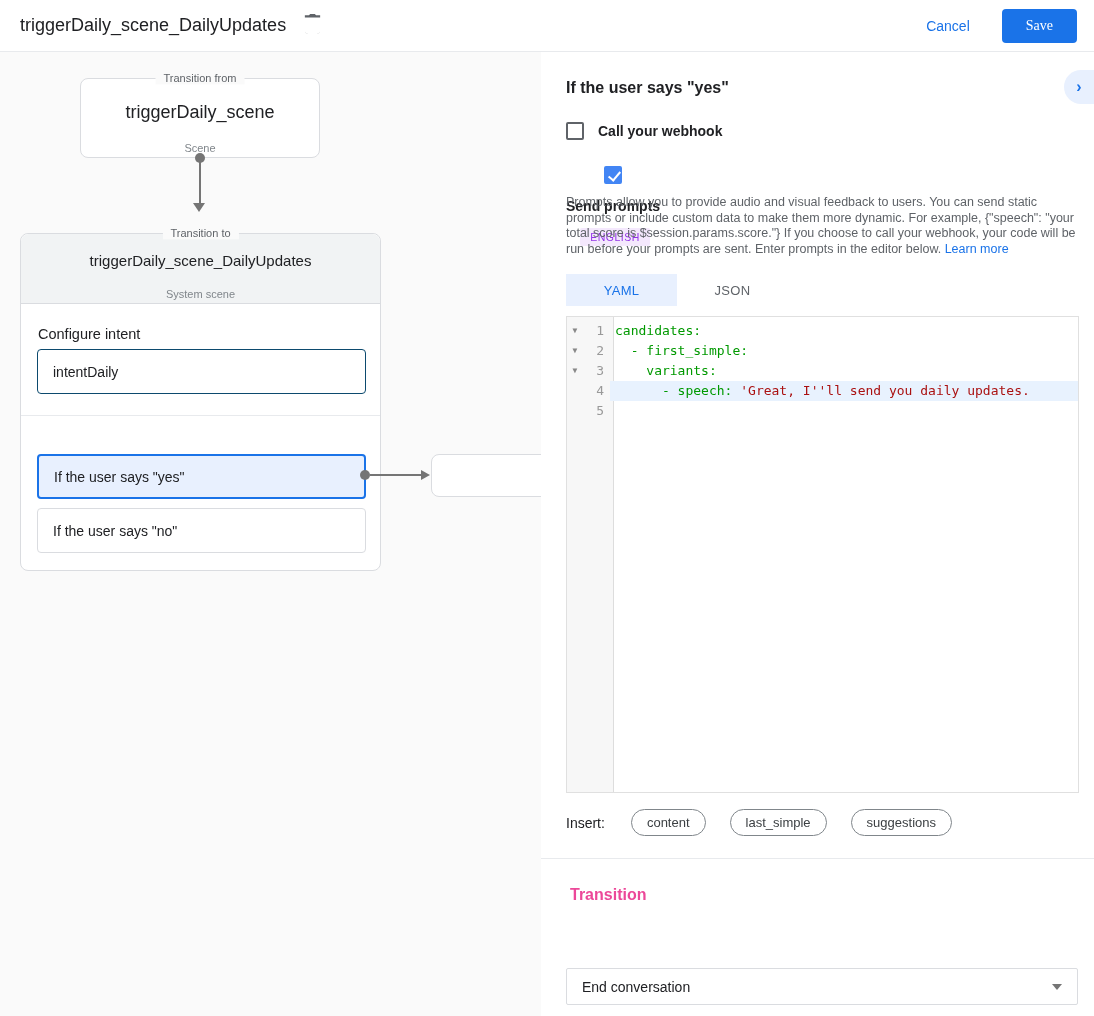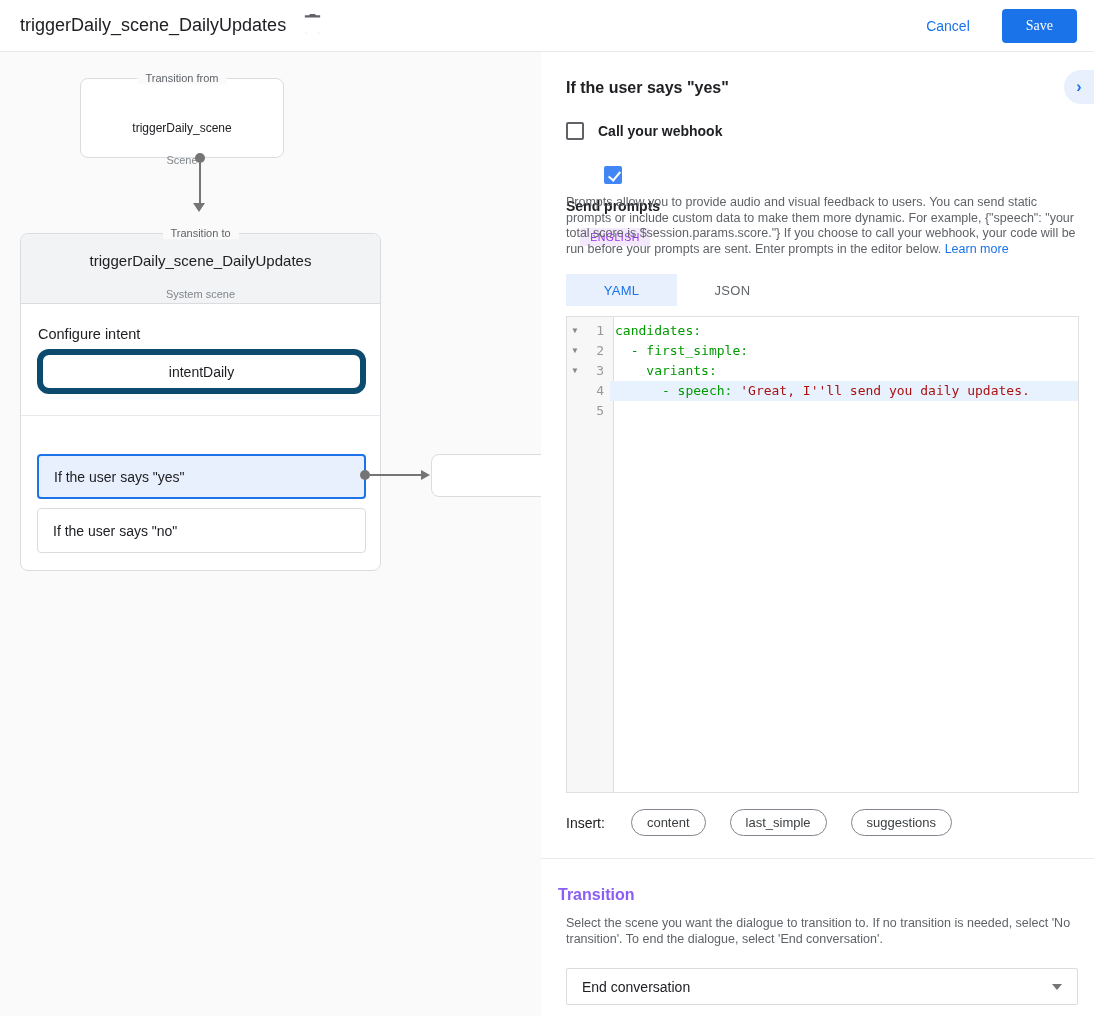--- a/index.html
+++ b/index.html
@@ -18,41 +18,41 @@
   .btn-primary { background:#1a73e8; color:#fff; font-size:14px; font-weight:500;
     border:none; border-radius:4px; padding:9px 24px; cursor:pointer; font-family:Liberation Serif, serif; }
 
   .main { display:flex; height:964px; }
 
   
   .left-panel { position:relative; width:541px; height:100%; background:#fafafa; overflow:hidden; }
   .node-box { position:absolute; background:#fff; border:1px solid #dadce0; border-radius:8px; }
   .legend { position:absolute; top:0; left:50%; transform:translate(-50%,-55%);
     background:#fafafa; padding:0 8px; font-size:11px; color:#5f6368; white-space:nowrap; }
-  .from-box { left:80px; top:26px; width:204px; height:80px; text-align:center; }
-  .from-box .node-title { font-size:12px; margin-top:42px; }
+  .from-box { left:80px; top:26px; width:240px; height:80px; text-align:center; }
+  .from-box .node-title { font-size:18px; margin-top:23px; }
   .node-sub { font-size:11px; color:#80868b; margin-top:19px; }
 
   .conn-dot { position:absolute; width:10px; height:10px; border-radius:50%; background:#757575; }
   .vline { position:absolute; width:2px; background:#757575; }
   .arrow-down { position:absolute; width:0; height:0;
     border-left:6px solid transparent; border-right:6px solid transparent; border-top:9px solid #757575; }
   .hline { position:absolute; height:2px; background:#757575; }
   .arrow-right { position:absolute; width:0; height:0;
     border-top:5px solid transparent; border-bottom:5px solid transparent; border-left:9px solid #757575; }
 
   .to-box { left:20px; top:181px; width:361px; height:338px; }
   .to-box-header { background:#f1f3f4; border-bottom:1px solid #dadce0; border-radius:8px 8px 0 0;
     height:70px; text-align:center; padding-top:18px; }
   .to-box-header .node-title { font-size:15px; }
   .section-label { font-size:14.5px; color:#202124; }
   .cfg-label { position:absolute; left:17px; top:92px; }
   .intent-input { position:absolute; left:16px; top:115px; width:329px; height:45px;
-    border:6px solid #0c4a6e; border-radius:12px; background:#fff; display:flex; align-items:center;
-    padding:0 15px; font-size:14px;justify-content:center; }
+    border:1px solid #0c4a6e; border-radius:4px; background:#fff; display:flex; align-items:center;
+    padding:0 15px; font-size:14px; }
   .box-divider { position:absolute; left:0; top:181px; width:100%; height:1px; background:#e8eaed; }
   .cond-label { position:absolute; left:17px; top:197px;margin-top:32px; }
   .condition { position:absolute; left:16px; width:329px; height:45px; border:1px solid #dadce0;
     border-radius:4px; background:#fff; display:flex; align-items:center; padding:0 15px;
     font-size:14px; color:#202124; cursor:pointer; }
   .condition.selected { border:2px solid #1a73e8; background:#e8f0fe; }
   .cond-yes { top:220px; }
   .cond-no  { top:274px; }
   .target-box { left:431px; top:402px; width:140px; height:43px; }
 
@@ -99,21 +99,21 @@
   .code-line.active .code-cell { background:#e8f2fe; }
   .tok-key { color:#090; }
   .tok-str { color:#a11; }
 
   .insert-row { position:absolute; left:25px; top:757px; display:flex; align-items:center; gap:24px; }
   .insert-label { font-size:14px; color:#202124; margin-right:2px; }
   .chip { height:27px; border:1px solid #80868b; border-radius:14px; background:#fff;
     padding:0 15px; font-size:13px; color:#3c4043; cursor:pointer; font-family:inherit; }
 
   .panel-divider { position:absolute; left:0; top:806px; width:100%; height:1px; background:#e8eaed; }
-  .transition-title { position:absolute; left:17px; top:834px; font-size:16px; color:#8b5cf6; }
+  .transition-title { position:absolute; left:29px; top:834px; font-size:16px; color:#ec4899; }
   .transition-desc { position:absolute; left:25px; top:864px; width:514px; font-size:12.5px;
     line-height:15.5px; color:#5f6368; }
   .select-box { position:absolute; left:25px; top:916px; width:512px; height:37px;
     border:1px solid #dadce0; border-radius:2px; background:#fff; display:flex; align-items:center;
     padding:0 15px; font-size:14px; color:#202124; cursor:pointer; }
   .select-caret { margin-left:auto; width:0; height:0; border-left:5px solid transparent;
     border-right:5px solid transparent; border-top:6px solid #757575; }
 </style>
 </head>
 <body>
@@ -228,19 +228,18 @@
     <div class="insert-row">
       <span class="insert-label">Insert:</span>
       <button class="chip">content</button>
       <button class="chip">last_simple</button>
       <button class="chip">suggestions</button>
     </div>
 
     <div class="panel-divider"></div>
 
     <h2 class="transition-title">Transition</h2>
-    <p class="transition-desc">Select the scene you want the dialogue to transition to. If no transition is needed, select 'No transition'. To end the dialogue, select 'End conversation'.</p>
     <div class="select-box">
       <span>End conversation</span>
       <span class="select-caret"></span>
     </div>
   </div>
 </div>
 
 </body></html>

